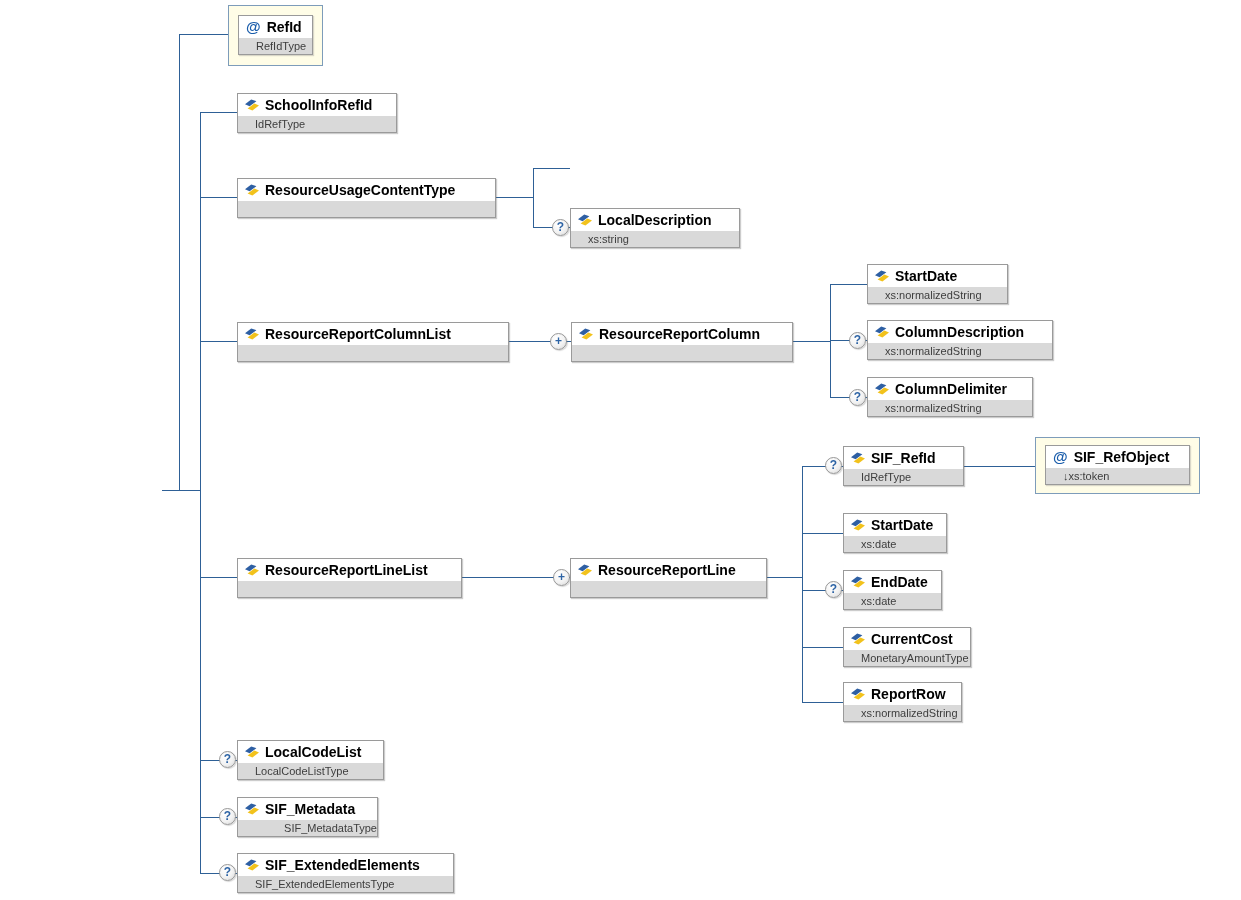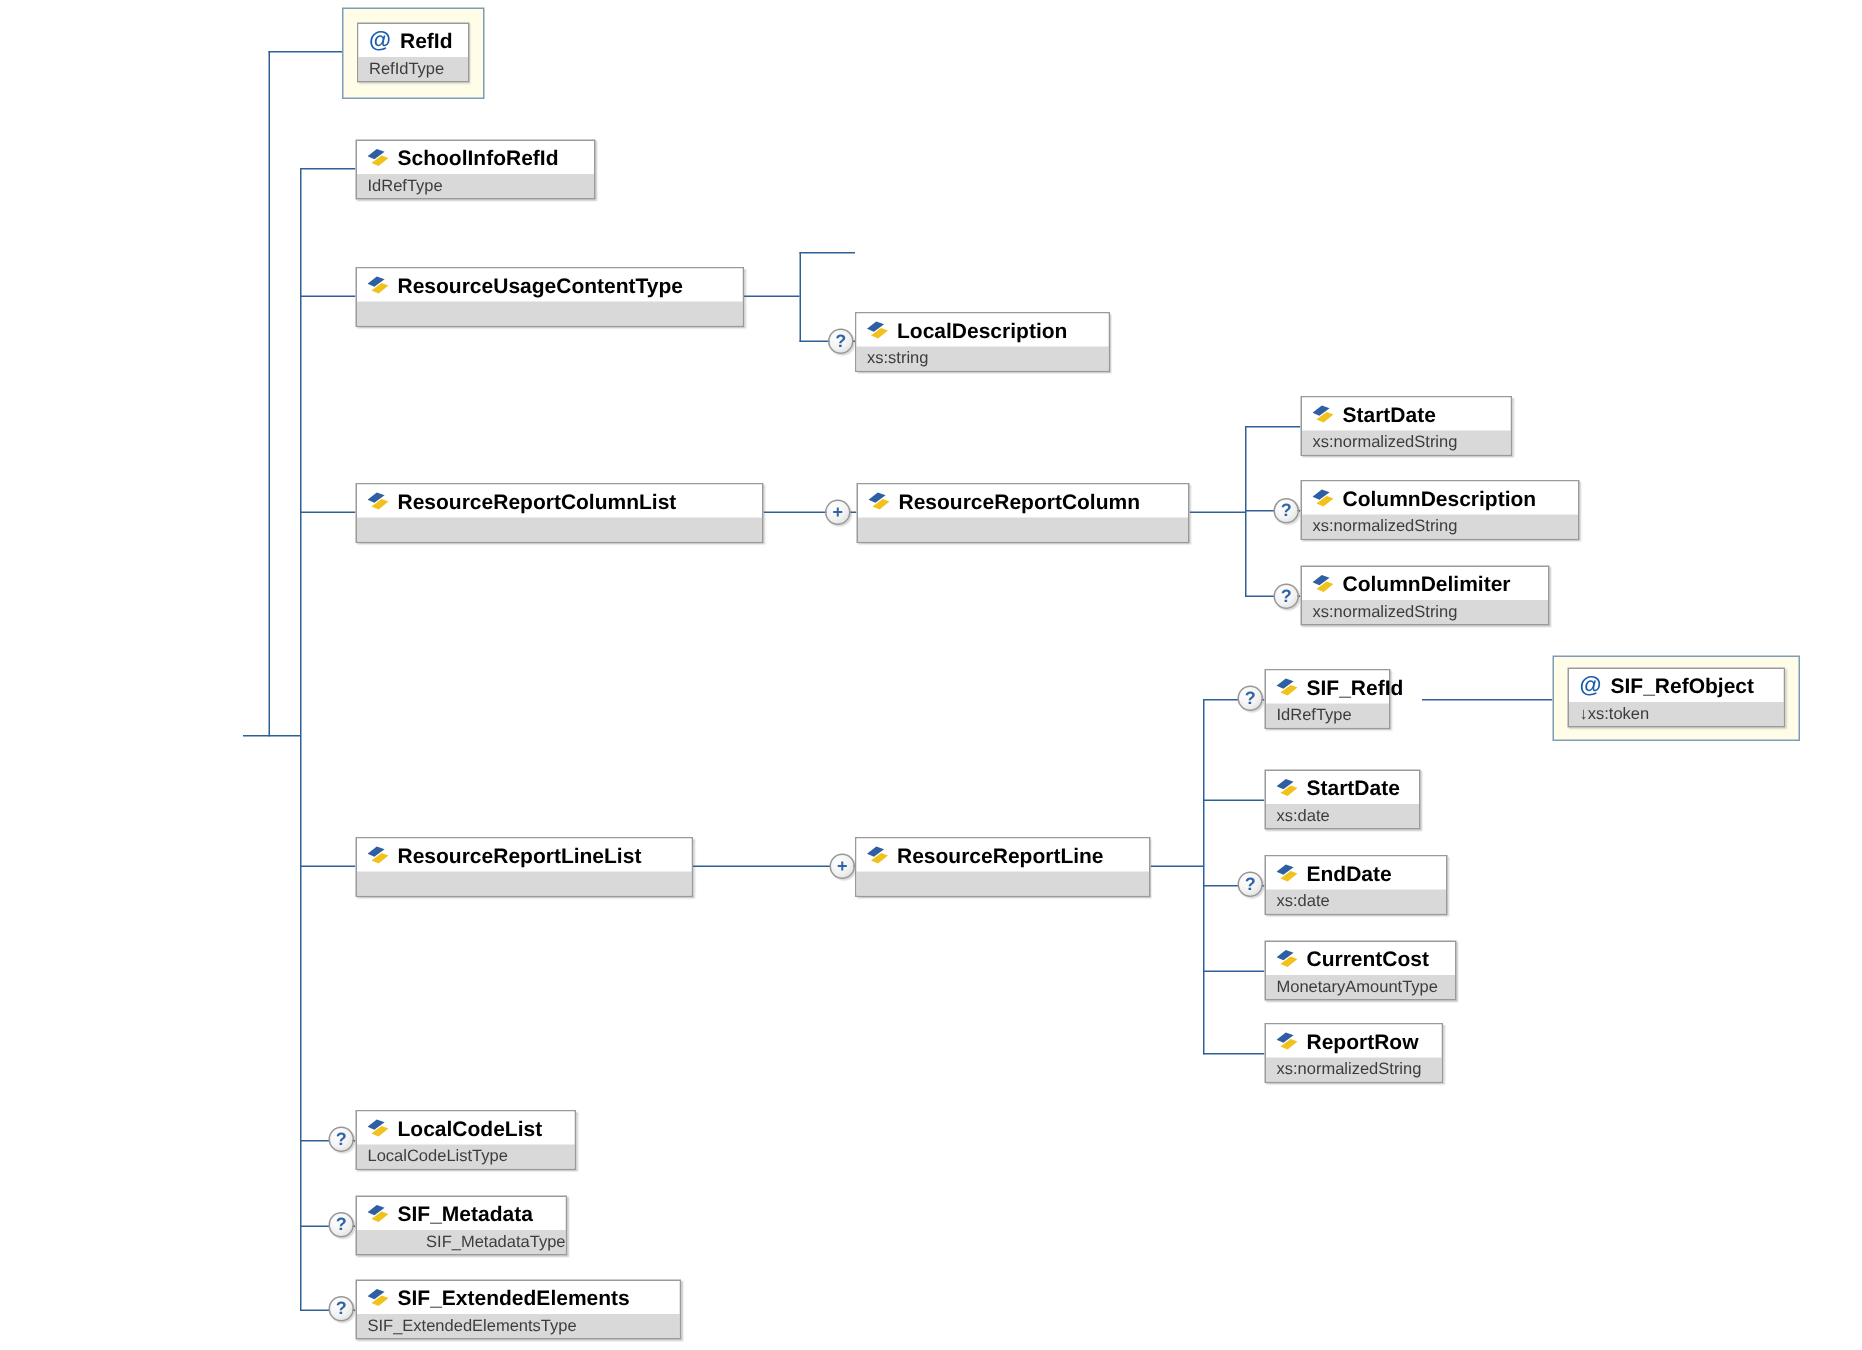--- a/index.html
+++ b/index.html
@@ -18,21 +18,21 @@
     box-shadow:1px 1px 1px rgba(110,110,110,0.35);
   }
   .node-title{
     height:22px;line-height:22px;white-space:nowrap;
     padding-left:7px;font-size:14px;font-weight:bold;color:#000;
     background:#ffffff;display:flex;align-items:center;gap:6px;
   }
   .node-title .label{line-height:22px;}
   .node-type{
     height:16px;line-height:16px;white-space:nowrap;
-    padding-left:7px;font-size:11px;color:#3d3d3d;background:#D9D9D9;
+    padding-left:17px;font-size:11px;color:#3d3d3d;background:#D9D9D9;
     overflow:hidden;
   }
   .el-icon{display:inline-flex;width:14px;height:12px;flex:0 0 14px;}
   .at-icon{
     color:#1A5DAB;font-weight:bold;font-size:15px;line-height:22px;
     font-family:"Liberation Sans", sans-serif;
   }
   
   .attr-wrap{
     position:absolute;box-sizing:border-box;
@@ -238,21 +238,21 @@
         <svg width="14" height="12" viewBox="0 0 14 12">
             <polygon points="0,5.2 6.2,0.4 11.4,2.2 4.6,7.2" fill="#2E5FA3"></polygon>
             <polygon points="2.6,9.6 9.4,4.6 14,6.4 7.4,11.6" fill="#F2C21C"></polygon>
           </svg>
       </span>
       <span class="label">ResourceReportLine</span>
     </div>
     <div class="node-type"></div>
   </div>
 
-  <div class="node" style="left:843px;top:446px;width:84px;">
+  <div class="node" style="left:843px;top:446px;width:121px;">
     <div class="node-title">
       <span class="el-icon">
         <svg width="14" height="12" viewBox="0 0 14 12">
             <polygon points="0,5.2 6.2,0.4 11.4,2.2 4.6,7.2" fill="#2E5FA3"></polygon>
             <polygon points="2.6,9.6 9.4,4.6 14,6.4 7.4,11.6" fill="#F2C21C"></polygon>
           </svg>
       </span>
       <span class="label">SIF_RefId</span>
     </div>
     <div class="node-type">IdRefType</div>
@@ -274,21 +274,21 @@
         <svg width="14" height="12" viewBox="0 0 14 12">
             <polygon points="0,5.2 6.2,0.4 11.4,2.2 4.6,7.2" fill="#2E5FA3"></polygon>
             <polygon points="2.6,9.6 9.4,4.6 14,6.4 7.4,11.6" fill="#F2C21C"></polygon>
           </svg>
       </span>
       <span class="label">StartDate</span>
     </div>
     <div class="node-type">xs:date</div>
   </div>
 
-  <div class="node" style="left:843px;top:570px;width:122px;">
+  <div class="node" style="left:843px;top:570px;width:99px;">
     <div class="node-title">
       <span class="el-icon">
         <svg width="14" height="12" viewBox="0 0 14 12">
             <polygon points="0,5.2 6.2,0.4 11.4,2.2 4.6,7.2" fill="#2E5FA3"></polygon>
             <polygon points="2.6,9.6 9.4,4.6 14,6.4 7.4,11.6" fill="#F2C21C"></polygon>
           </svg>
       </span>
       <span class="label">EndDate</span>
     </div>
     <div class="node-type">xs:date</div>

